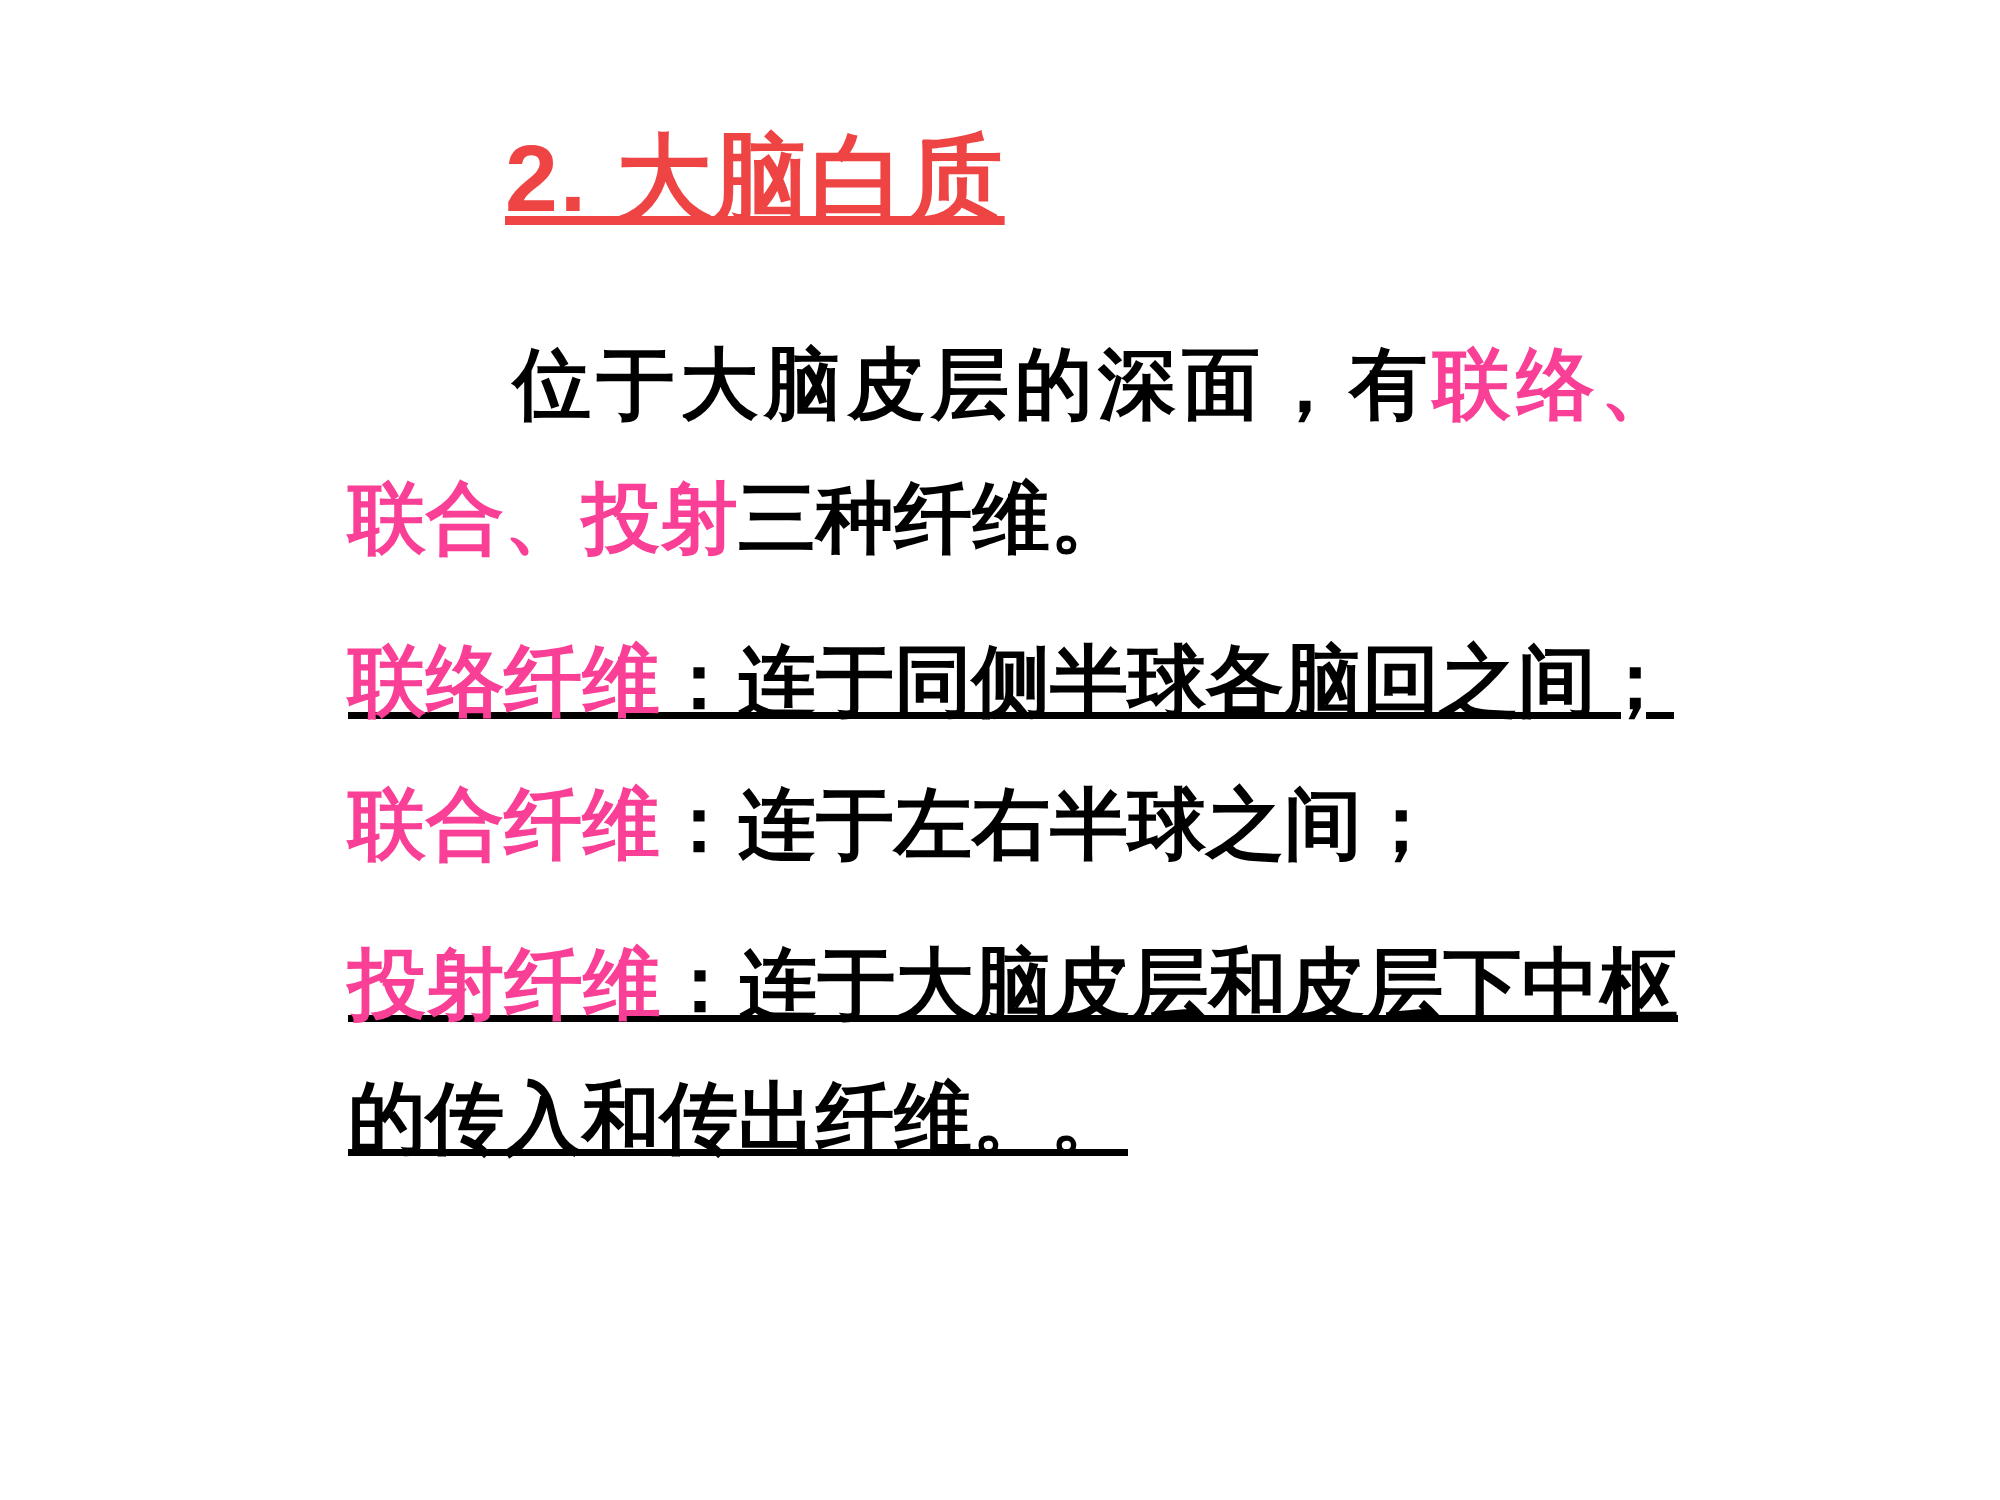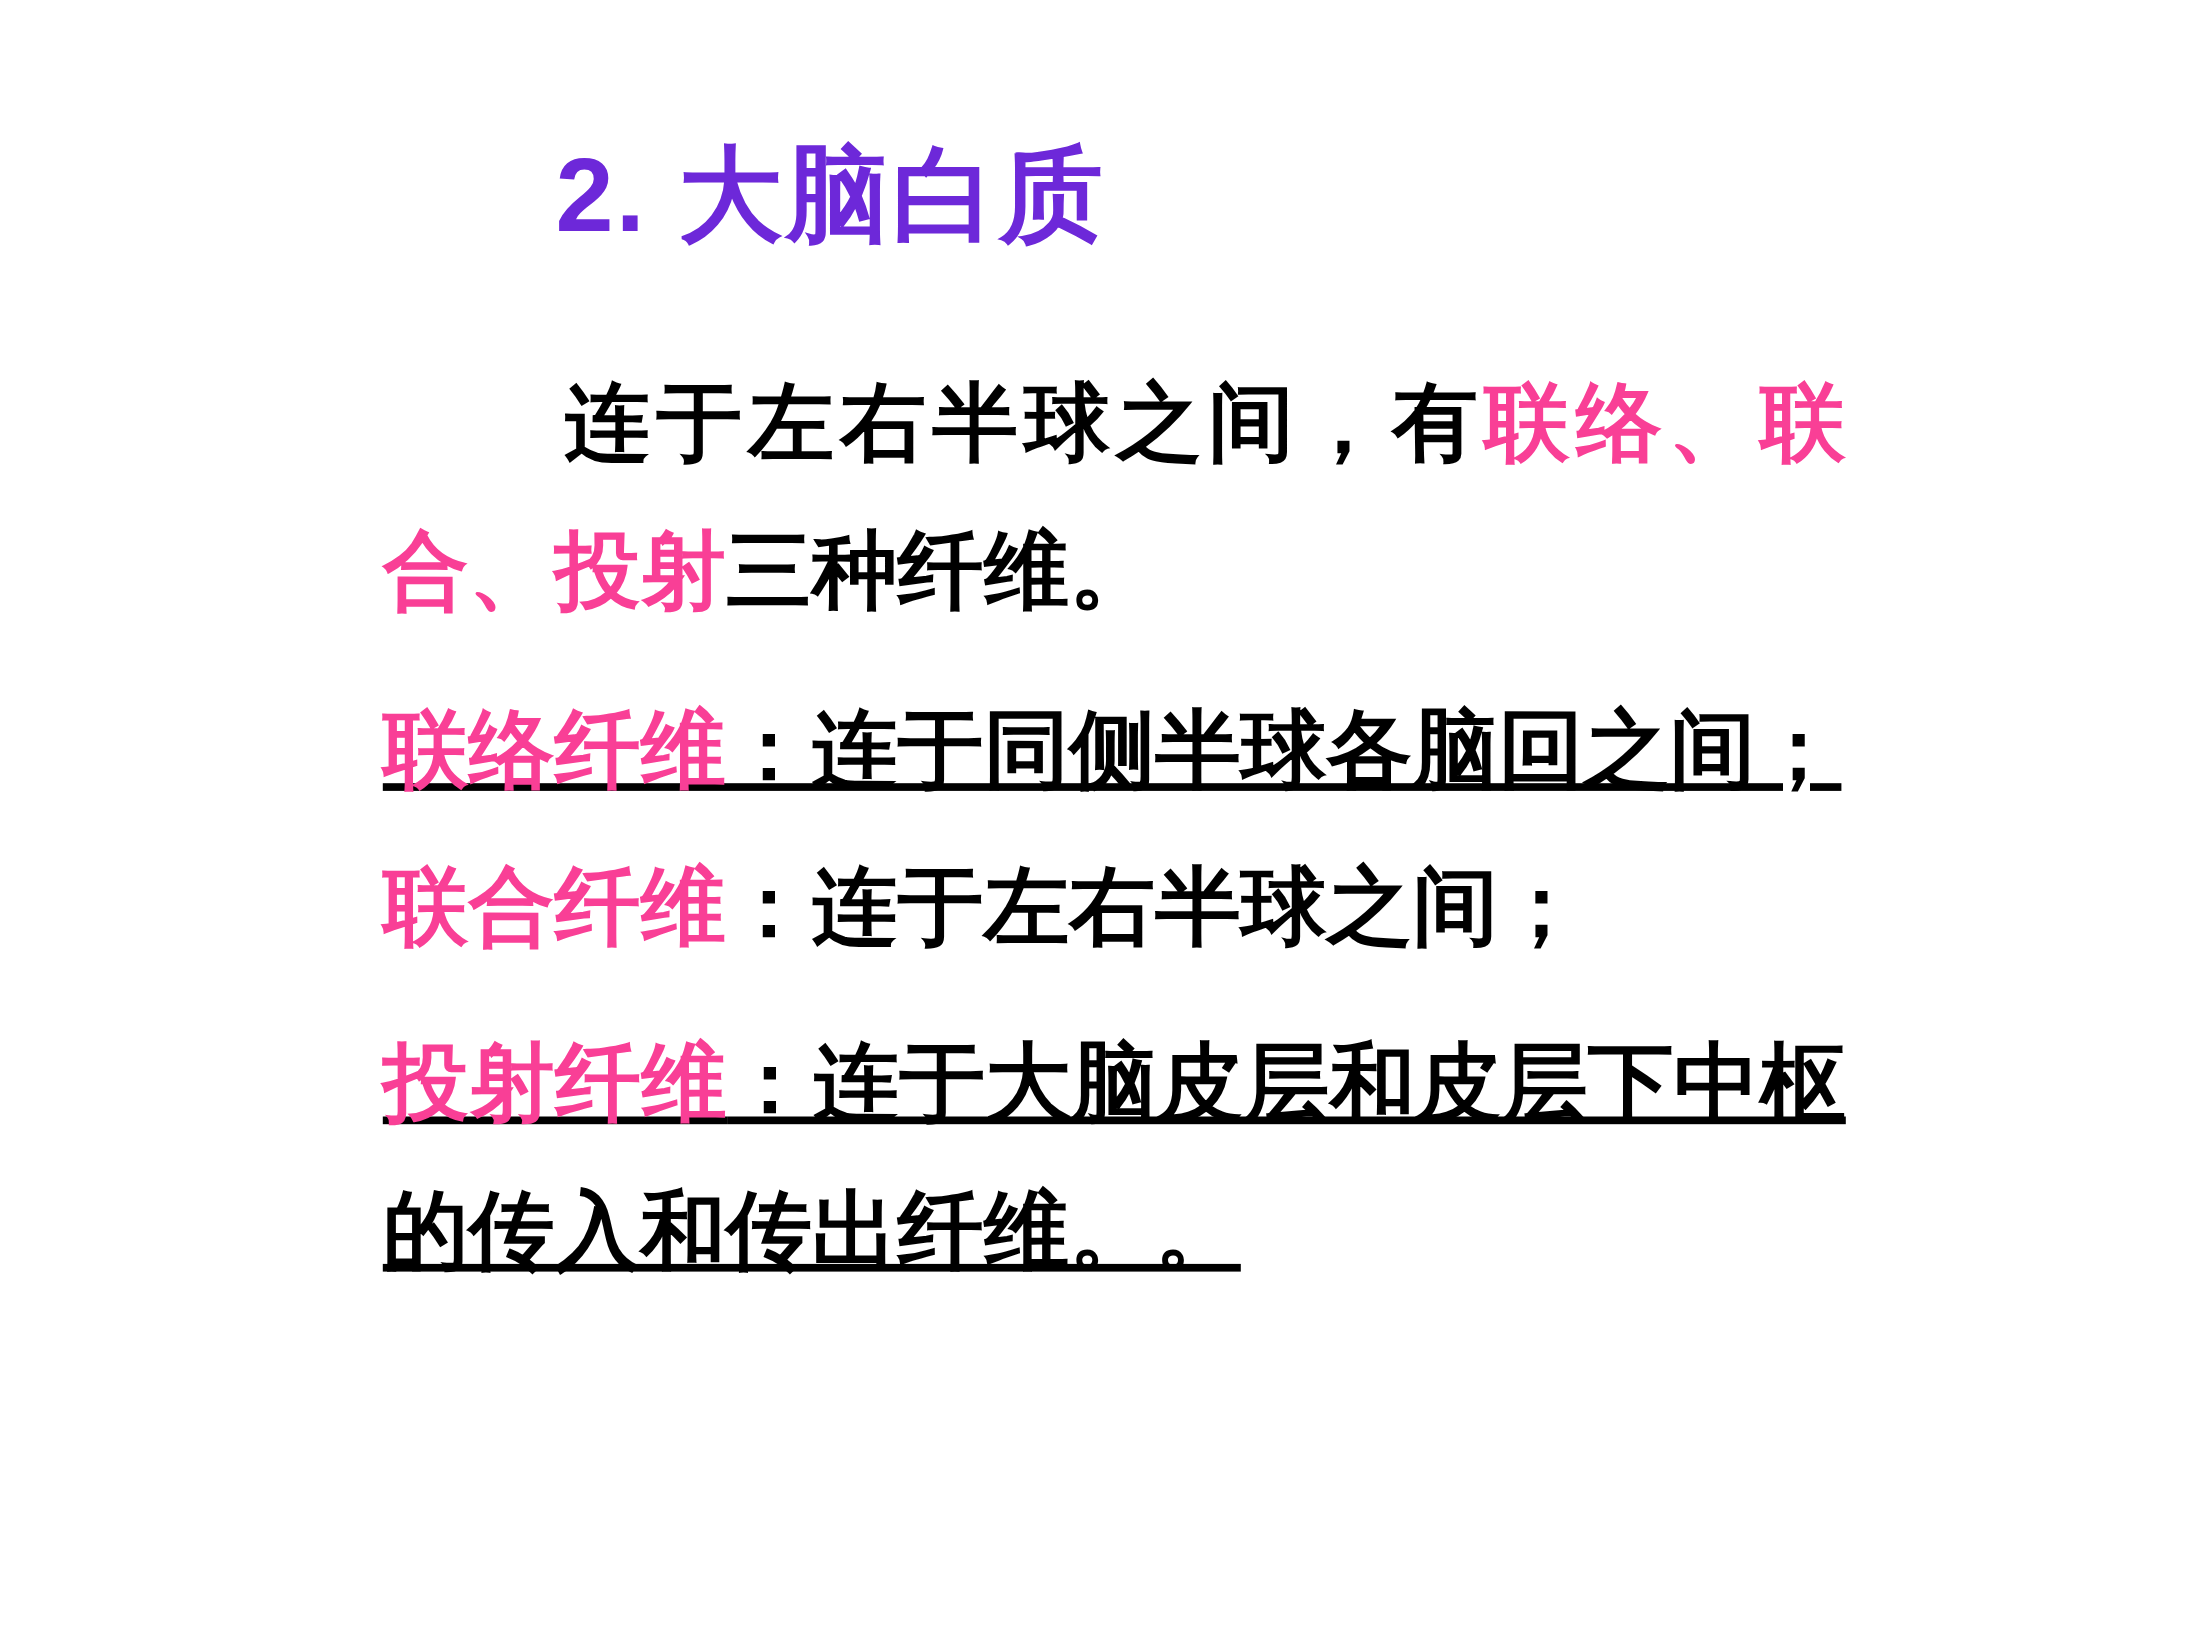--- a/index.html
+++ b/index.html
@@ -20,23 +20,24 @@
     background: #ffffff;
   }
   .title {
     position: absolute;
     left: 505px;
     top: 126px;
     margin: 0;
     font-size: 95px;
     line-height: 1.1;
     font-weight: bold;
-    color: #6d28d9;
+    color: #ef4444;
     white-space: nowrap;
     letter-spacing: 2px;
+    text-decoration: underline;
   }
   .content {
     position: absolute;
     left: 348px;
     top: 317px;
     width: 1330px;
     font-size: 78px;
     line-height: 134px;
     font-weight: bold;
     color: #000000;
@@ -55,21 +56,21 @@
 </style>
 </head>
 <body>
 
 <div class="slide">
 
   <h1 class="title">2. 大脑白质</h1>
 
   <div class="content">
 
-    <p class="para-intro"><span class="black">连于左右半球之间，有</span><span class="pink">联络、联合、投射</span><span class="black">三种纤维。</span></p>
+    <p class="para-intro"><span class="black">位于大脑皮层的深面，有</span><span class="pink">联络、联合、投射</span><span class="black">三种纤维。</span></p>
 
     <p class="para-lianluo"><span class="pink">联络纤维</span><span class="black">：连于同侧半球各脑回之间；</span></p>
 
     <p class="para-lianhe"><span class="pink">联合纤维</span><span class="black">：连于左右半球之间；</span></p>
 
     <p class="para-toushe"><span class="pink">投射纤维</span><span class="black">：连于大脑皮层和皮层下中枢的传入和传出纤维。。</span></p>
 
   </div>
 </div>
 

